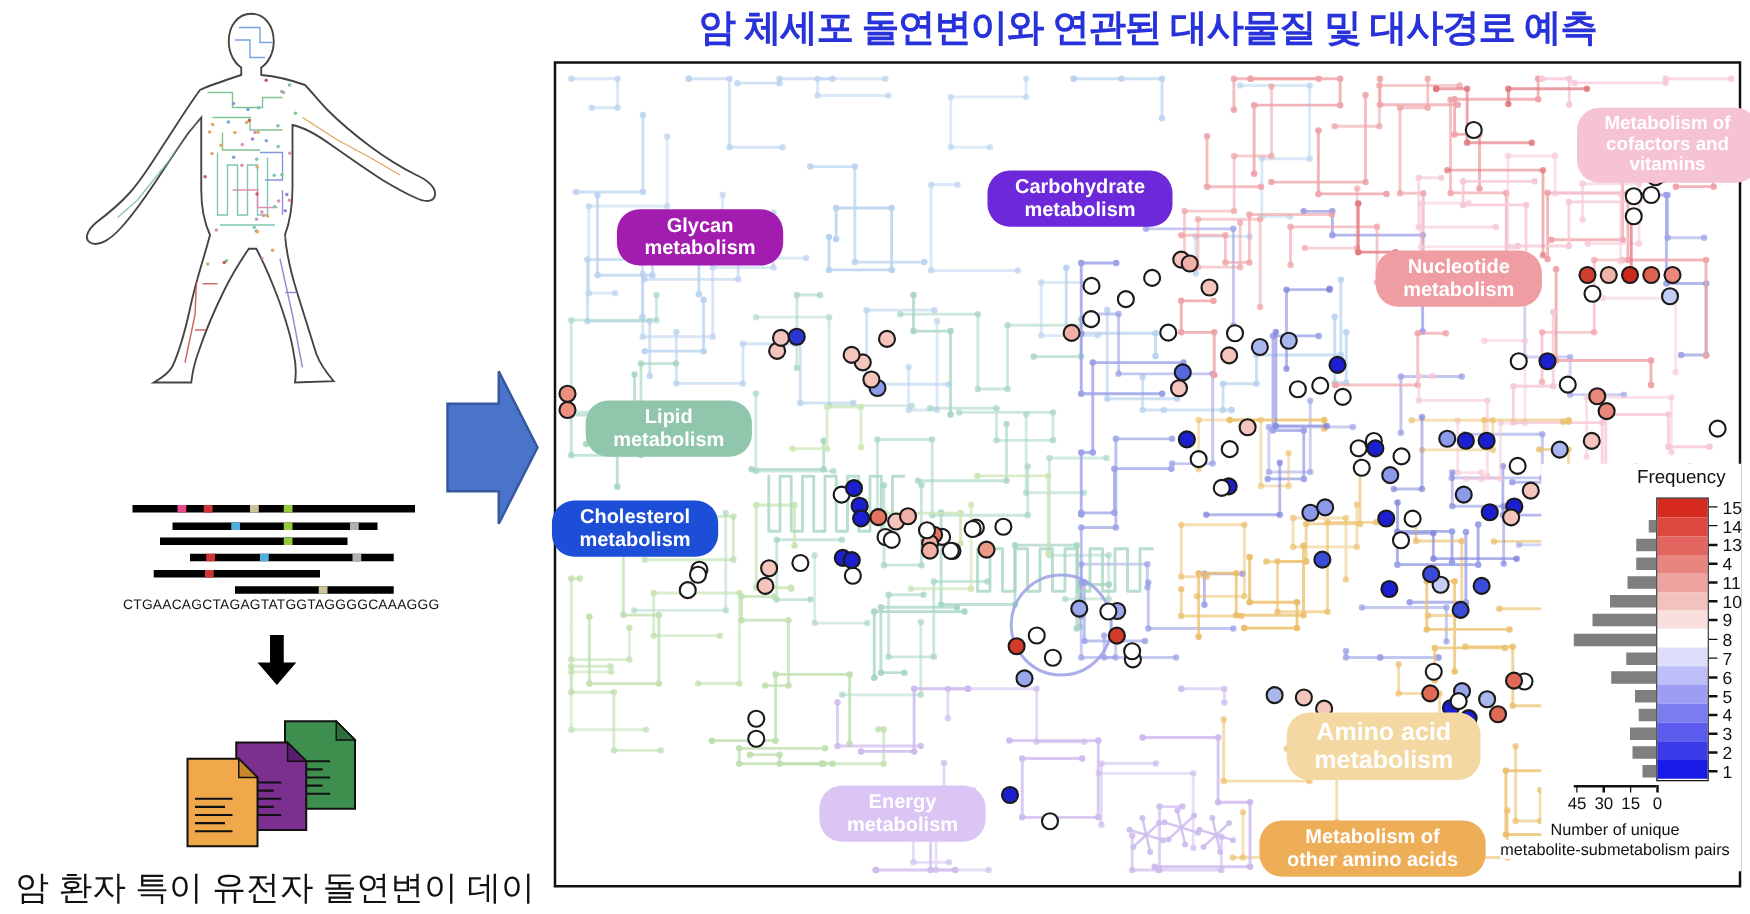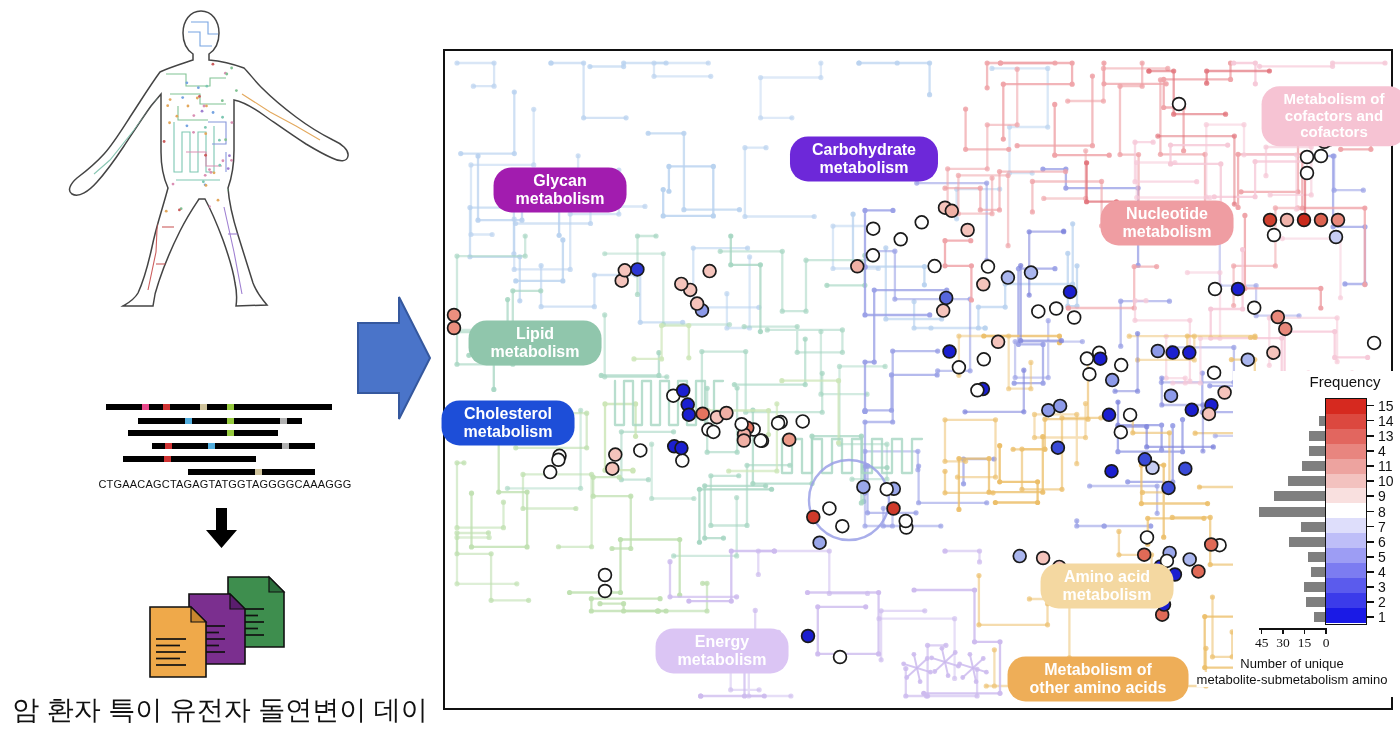--- a/index.html
+++ b/index.html
@@ -24,29 +24,30 @@
   .leg-title{position:absolute;left:52px;top:2px;width:120px;text-align:center;
           font-size:15px;color:#111;}
   .cbar{position:absolute;left:92px;top:27px;width:42px;height:227px;
         border:1.6px solid #111;box-sizing:border-box;}
   .cseg{width:100%;}
   .ctick{position:absolute;width:7px;height:1.8px;background:#111;left:134px;}
   .clab{position:absolute;left:145px;font-size:14px;color:#111;transform:translateY(-50%);}
   .gbar{position:absolute;background:#7f7f7f;height:10px;}
   .axis{position:absolute;left:26px;top:257px;width:66px;height:1.8px;background:#111;}
   .atick{position:absolute;top:257px;width:1.8px;height:6px;background:#111;}
-  .alab{position:absolute;top:264px;font-size:13.5px;color:#111;transform:translateX(-50%);font-family:Liberation Serif, serif;}
+  .alab{position:absolute;top:264px;font-size:13.5px;color:#111;transform:translateX(-50%);}
   .cap{position:absolute;left:59px;transform:translateX(-50%);white-space:nowrap;
        font-size:13px;color:#111;background:#fff;}
 </style>
 </head>
 <body>
 
 <div class="canvas">
 
+  <div class="title">암 체세포 돌연변이와 연관된 대사물질 및 대사경로 예측</div>
 
   <svg style="position:absolute;left:58px;top:2px;" width="334" height="306" viewBox="0 0 334 306">
     <defs>
       <clipPath id="bodyclip">
         <path d="M143,9 C132,9 125,19 125,31 C125,40 129,48 135,52 L135,58 C123,62 110,66 102,70 C91,85 82,100 72,115 C63,129 55,142 46,152 C37,162 27,170 19,176 C12,182 9,189 14,192 C21,196 31,189 39,180 C49,169 58,156 66,144 C74,132 83,118 93,104 L103,92 L103,150 C103,163 105,175 110,186 C105,205 98,225 94,245 C90,263 86,278 80,291 C76,298 70,301 65,304 L95,304 C96,295 98,287 101,279 C107,261 114,245 122,229 C130,213 137,203 141,197 L147,197 C153,208 159,222 165,238 C170,252 175,267 177,281 C179,290 179,297 178,304 L209,303 C203,296 198,289 195,281 C190,265 185,249 180,233 C175,217 171,200 170,186 C174,175 176,162 176,148 L176,98 C186,100 196,106 207,114 C220,123 234,133 248,142 C258,148 267,153 274,156 C282,160 289,160 290,154 C291,148 284,142 275,138 C263,132 250,124 238,115 C226,106 214,96 204,86 C197,79 191,71 186,66 C175,62 162,59 151,58 L151,52 C157,48 161,40 161,31 C161,19 154,9 143,9 Z"></path>
       </clipPath>
     </defs>
     <path d="M143,9 C132,9 125,19 125,31 C125,40 129,48 135,52 L135,58 C123,62 110,66 102,70 C91,85 82,100 72,115 C63,129 55,142 46,152 C37,162 27,170 19,176 C12,182 9,189 14,192 C21,196 31,189 39,180 C49,169 58,156 66,144 C74,132 83,118 93,104 L103,92 L103,150 C103,163 105,175 110,186 C105,205 98,225 94,245 C90,263 86,278 80,291 C76,298 70,301 65,304 L95,304 C96,295 98,287 101,279 C107,261 114,245 122,229 C130,213 137,203 141,197 L147,197 C153,208 159,222 165,238 C170,252 175,267 177,281 C179,290 179,297 178,304 L209,303 C203,296 198,289 195,281 C190,265 185,249 180,233 C175,217 171,200 170,186 C174,175 176,162 176,148 L176,98 C186,100 196,106 207,114 C220,123 234,133 248,142 C258,148 267,153 274,156 C282,160 289,160 290,154 C291,148 284,142 275,138 C263,132 250,124 238,115 C226,106 214,96 204,86 C197,79 191,71 186,66 C175,62 162,59 151,58 L151,52 C157,48 161,40 161,31 C161,19 154,9 143,9 Z" fill="#ffffff" stroke="#444" stroke-width="1.5"></path>
     <g id="bodynet" clip-path="url(#bodyclip)" fill="none" stroke-width="1.1" opacity="0.95">
         <path d="M133,20 L150,20 L150,32 L160,32" stroke="#6f9fe0" fill="none"></path>
@@ -1419,39 +1420,39 @@
           <div>Glycan</div>
           <div>metabolism</div>
         </div>
         <div class="pill" style="left: 419px; top: 108px; background: #6d28d9; font-size: 16px;">
           <div>Carbohydrate</div>
           <div>metabolism</div>
         </div>
         <div class="pill" style="left: 889px; top: 65px; background: rgb(246, 195, 211); font-size: 15px;">
           <div>Metabolism of</div>
           <div>cofactors and</div>
-          <div>cofactors</div>
+          <div>vitamins</div>
         </div>
         <div class="pill" style="left: 722px; top: 172px; background: rgb(239, 157, 162); font-size: 16px;">
           <div>Nucleotide</div>
           <div>metabolism</div>
         </div>
         <div class="pill" style="left: 90px; top: 292px; background: rgb(144, 198, 172); font-size: 16px;">
           <div>Lipid</div>
           <div>metabolism</div>
         </div>
         <div class="pill" style="left: 63px; top: 372px; background: #1d4ed8; font-size: 16px;">
           <div>Cholesterol</div>
           <div>metabolism</div>
         </div>
         <div class="pill" style="left: 277px; top: 600px; background: rgb(219, 197, 244); font-size: 16px;">
           <div>Energy</div>
           <div>metabolism</div>
         </div>
-        <div class="pill" style="left: 662px; top: 535px; background: rgb(244, 216, 161); font-size: 16px;">
+        <div class="pill" style="left: 662px; top: 546px; background: rgb(244, 216, 161); font-size: 20px;">
           <div>Amino acid</div>
           <div>metabolism</div>
         </div>
         <div class="pill" style="left: 653px; top: 628px; background: rgb(238, 174, 88); font-size: 16px;">
           <div>Metabolism of</div>
           <div>other amino acids</div>
         </div>
       </div>
     <div class="legend" id="legend">
       <div class="leg-title">Frequency</div>
@@ -1467,21 +1468,21 @@
           <div class="cseg" style="height: 14.92px; background: rgb(222, 222, 251);"></div>
           <div class="cseg" style="height: 14.92px; background: rgb(190, 190, 248);"></div>
           <div class="cseg" style="height: 14.92px; background: rgb(157, 157, 244);"></div>
           <div class="cseg" style="height: 14.92px; background: rgb(124, 124, 241);"></div>
           <div class="cseg" style="height: 14.92px; background: rgb(91, 91, 237);"></div>
           <div class="cseg" style="height: 14.92px; background: rgb(59, 59, 234);"></div>
           <div class="cseg" style="height: 14.92px; background: rgb(26, 26, 230);"></div>
         </div>
       <div class="axis"></div>
       <div class="cap" style="top:285px;">Number of unique</div>
-      <div class="cap" style="top:301px;">metabolite-submetabolism amino</div>
+      <div class="cap" style="top:301px;">metabolite-submetabolism pairs</div>
     <div class="ctick" style="top: 33.5667px;"></div>
         <div class="clab" style="top: 34.5667px;">15</div>
         <div class="ctick" style="top: 48.7px;"></div>
         <div class="clab" style="top: 49.7px;">14</div>
         <div class="gbar" style="top: 44.7px; left: 86.28px; width: 5.72px; background: rgb(127, 127, 127);"></div>
         <div class="ctick" style="top: 63.8333px;"></div>
         <div class="clab" style="top: 64.8333px;">13</div>
         <div class="gbar" style="top: 59.8333px; left: 76.27px; width: 15.73px; background: rgb(127, 127, 127);"></div>
         <div class="ctick" style="top: 78.9667px;"></div>
         <div class="clab" style="top: 79.9667px;">4</div>

